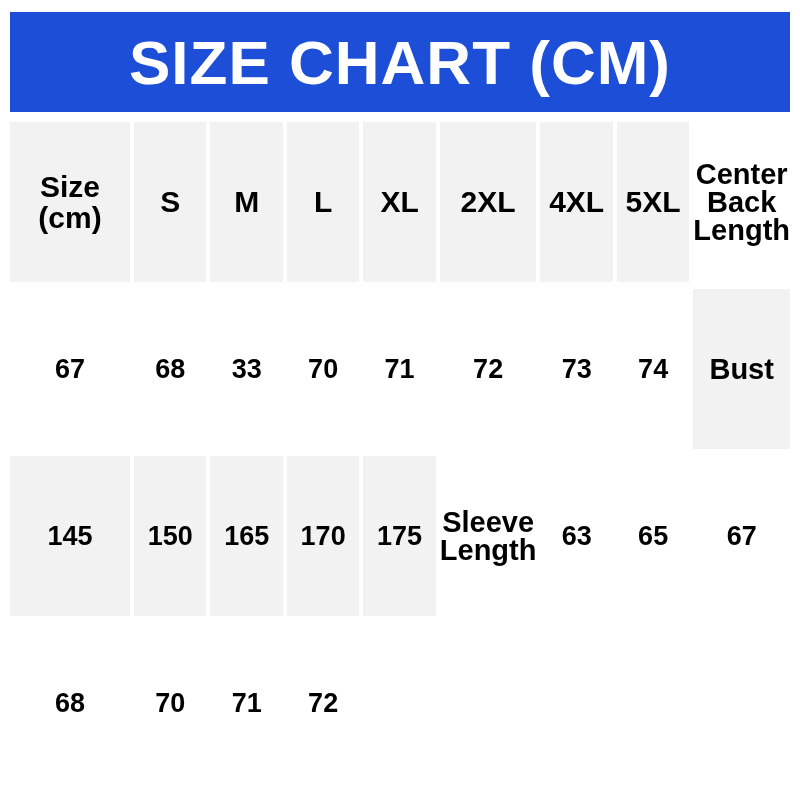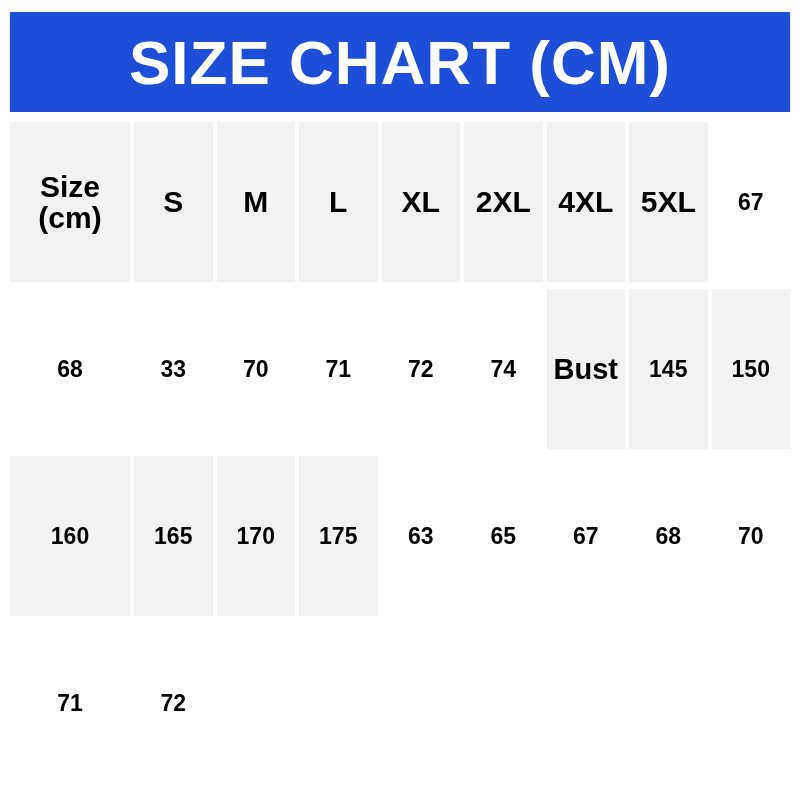--- a/index.html
+++ b/index.html
@@ -34,21 +34,21 @@
   }
   .cell {
     display: flex; align-items: center; justify-content: center;
     text-align: center;
     color: #000000;
     font-weight: 800;
     background: #ffffff;
   }
   .shade { background: #f2f2f2; }
   .col-h { font-size: 30px; }
-  .num { font-size: 23px; }
+  .num { font-size: 27px; }
   .row-label { font-size: 29px; line-height: 0.97; }
   .corner { font-size: 30px; line-height: 1.05; }
 </style>
 </head>
 <body>
 
 <div class="banner">
   <span>SIZE CHART (CM)</span>
 </div>
 
@@ -61,36 +61,38 @@
     </div>
   </div>
   <div class="cell shade col-h">S</div>
   <div class="cell shade col-h">M</div>
   <div class="cell shade col-h">L</div>
   <div class="cell shade col-h">XL</div>
   <div class="cell shade col-h">2XL</div>
   <div class="cell shade col-h">4XL</div>
   <div class="cell shade col-h">5XL</div>
 
+  <div class="cell row-label">Center Back Length</div>
   <div class="cell num">67</div>
   <div class="cell num">68</div>
   <div class="cell num">33</div>
   <div class="cell num">70</div>
   <div class="cell num">71</div>
   <div class="cell num">72</div>
+  <div class="cell num">73</div>
   <div class="cell num">74</div>
 
   <div class="cell shade row-label">Bust</div>
   <div class="cell shade num">145</div>
   <div class="cell shade num">150</div>
-  <div class="cell shade num">160</div>
   <div class="cell shade num">165</div>
   <div class="cell shade num">170</div>
   <div class="cell shade num">175</div>
 
+  <div class="cell row-label">Sleeve Length</div>
   <div class="cell num">63</div>
   <div class="cell num">65</div>
   <div class="cell num">67</div>
   <div class="cell num">68</div>
   <div class="cell num">70</div>
   <div class="cell num">71</div>
   <div class="cell num">72</div>
 
 </div>
 

